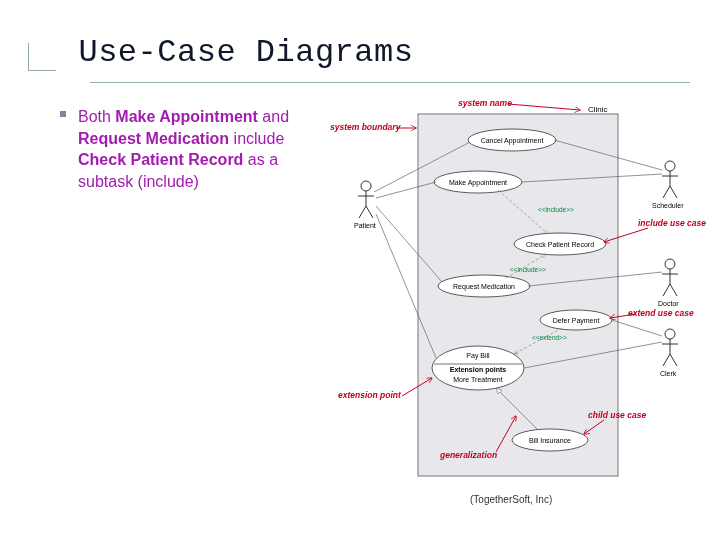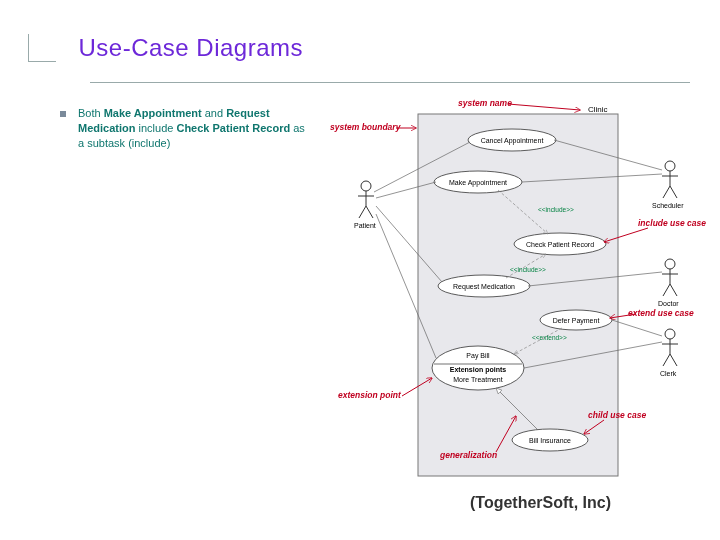--- a/index.html
+++ b/index.html
@@ -13,34 +13,34 @@
   .title-wrap {
     position: absolute; left: 28px; top: 34px;
   }
   .tick {
     display: inline-block; width: 28px; height: 28px;
     border-left: 1px solid #9aa; border-bottom: 1px solid #9aa;
     margin-right: 18px; vertical-align: bottom;
   }
   h1 {
     display: inline-block;
-    font-family: Liberation Sans, sans-serif;
+    font-family: Liberation Mono, monospace;
     font-weight: 400;
-    font-size: 24px;
-    color: #6d28d9;
+    font-size: 32px;
+    color: #0f172a;
     letter-spacing: 0.5px;
   }
   .rule {
     position: absolute; left: 90px; top: 82px;
     width: 600px; height: 1px; background: #9aa;
   }
   .bullets {
     position: absolute; left: 60px; top: 106px;
     width: 250px;
-    font-size: 11px; color: #0f766e;
+    font-size: 16px; color: #a21caf;
     line-height: 1.35;
   }
   .bullets li {
     list-style: none; position: relative;
     margin-bottom: 28px; padding-left: 18px;
   }
   .bullets li::before {
     content: ""; position: absolute; left: 0; top: 5px;
     width: 6px; height: 6px; background: #7a8a9a;
   }
@@ -56,23 +56,22 @@
   .lbl { font-size: 8px; font-family: Arial, sans-serif; fill: #000; }
   .lblsm { font-size: 7px; font-family: Arial, sans-serif; fill: #000; }
   .red { fill: #c00020; font-style: italic; font-weight: 700; font-size: 8.5px; }
   .grn { fill: #008040; font-size: 6.5px; }
   .conn { stroke: #666; stroke-width: 0.7; fill: none; }
   .dash { stroke: #888; stroke-width: 0.7; stroke-dasharray: 3 2; fill: none; }
   .bound { fill: #e8e8ec; stroke: #777; stroke-width: 1; }
 
   .credit {
     position: absolute; left: 470px; top: 494px;
-    font-size: 16px; color: #333;
+    font-size: 10px; color: #333;
     font-family: "Comic Sans MS", cursive, sans-serif;
-    font-weight: bold;
   }
 </style>
 </head>
 <body>
 
 <div class="title-wrap">
   <span class="tick"></span>
   <h1>Use-Case Diagrams</h1>
 </div>
 <div class="rule"></div>

